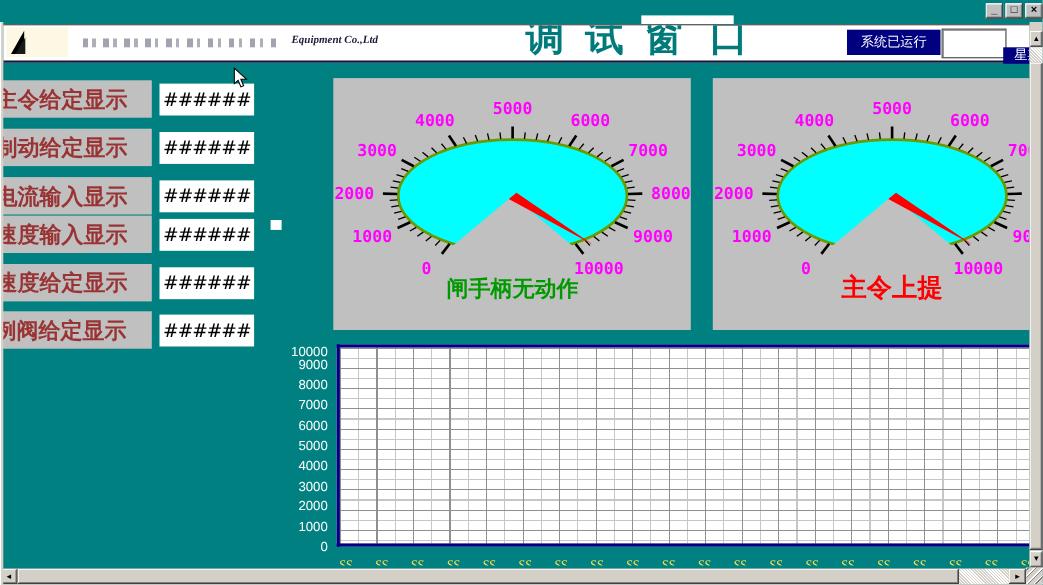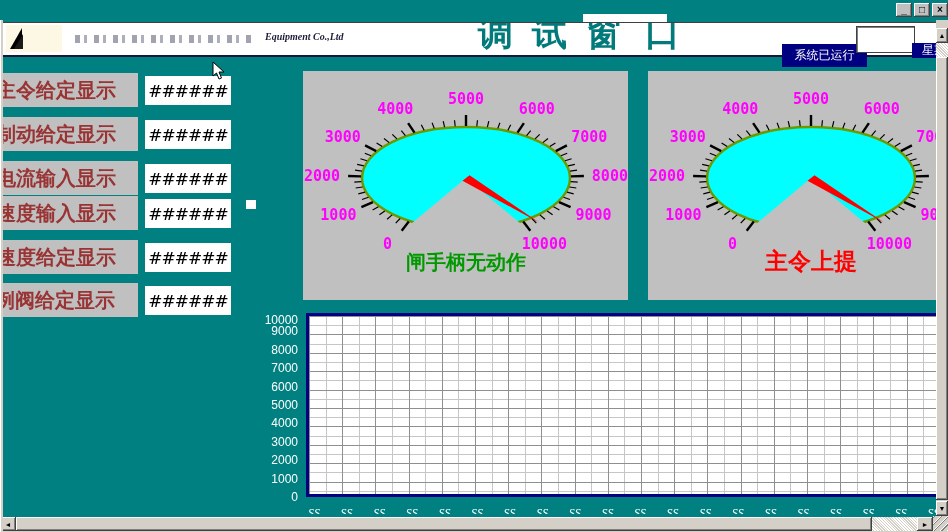--- a/index.html
+++ b/index.html
@@ -27,21 +27,21 @@
     background:repeating-linear-gradient(90deg,#55586e 0 5px,transparent 5px 9px,#6a6d80 9px 12px,transparent 12px 19px);}
   #company{position:absolute;left:262px;top:8px;font-style:italic;font-weight:bold;
     font-size:10px;color:#1d1d3a;font-family:"Liberation Serif",serif;white-space:nowrap;}
   .bigchar{position:absolute;top:-13px;font-size:35px;font-weight:bold;color:#007a7a;
     font-family:"DejaVu Sans",sans-serif;}
   #patch{left:583px;top:14px;width:84px;height:8px;background:#fff;}
 
   
   .navybox{background:#000080;color:#fff;font-size:12px;display:flex;align-items:center;
     justify-content:center;white-space:nowrap;overflow:hidden;}
-  #status-running{left:770px;top:44px;width:85px;height:23px;margin-left:12px;}
+  #status-running{left:770px;top:27px;width:85px;height:23px;}
   #status-time{left:857px;top:27px;width:53px;height:23px;background:#fff;border:none;
     box-shadow:inset 1px 1px 0 #808080,inset -1px -1px 0 #fff;outline:1px solid #404040;}
   #status-week{left:912px;top:27px;width:24px;height:15px;justify-content:flex-start;padding-left:10px;margin-top:16px;}
 
   
   .rowlabel{position:absolute;background:#c0c0c0;height:34px;display:flex;align-items:center;
     padding-left:8px;color:#9a3334;font-weight:bold;font-size:20px;white-space:nowrap;overflow:hidden;}
   .rowvalue{position:absolute;left:145px;width:86px;height:29px;background:#fff;color:#000;
     display:flex;align-items:center;justify-content:center;font-size:17px;
     font-family:"DejaVu Serif",serif;letter-spacing:-1px;}
@@ -58,21 +58,21 @@
   .ylab{position:absolute;right:4px;width:40px;text-align:right;color:#fff;font-size:12px;height:14px;line-height:14px;}
   #plot{left:306px;top:313px;width:630px;height:184px;background:#fff;
     border-top:3px solid #000080;border-left:3px solid #000080;border-bottom:3px solid #000080;
     box-sizing:border-box;
     background-image:
       repeating-linear-gradient(to right,#8f8f8f 0 1px,transparent 1px 33.2px),
       repeating-linear-gradient(to bottom,#8f8f8f 0 1px,transparent 1px 18.4px),
       repeating-linear-gradient(to right,#c6c6c6 0 1px,transparent 1px 16.6px),
       repeating-linear-gradient(to bottom,#c6c6c6 0 1px,transparent 1px 9.2px);}
   #xlabels{left:306px;top:499px;width:630px;height:15px;overflow:hidden;}
-  .xlab{position:absolute;top:7px;color:#ffffff;font-size:12px;font-style:italic;
+  .xlab{position:absolute;top:7px;color:#fde047;font-size:12px;font-style:italic;
     font-family:"Liberation Serif",serif;text-decoration:underline;}
 
   
   .sb{background:#d4d0c8;}
   .sbtrack{background-image:repeating-linear-gradient(45deg,#fff 0 1px,#d4d0c8 1px 2px);}
   .sbbtn{background:#d4d0c8;box-shadow:inset -1px -1px 0 #404040,inset 1px 1px 0 #fff,inset -2px -2px 0 #808080;
     display:flex;align-items:center;justify-content:center;font-size:7px;color:#000;}
   .sbthumb{background:#d4d0c8;box-shadow:inset -1px -1px 0 #404040,inset 1px 1px 0 #fff,inset -2px -2px 0 #808080;}
   #vscroll{left:936px;top:20px;width:12px;height:497px;}
   #vs-up{left:936px;top:28px;width:12px;height:15px;}

